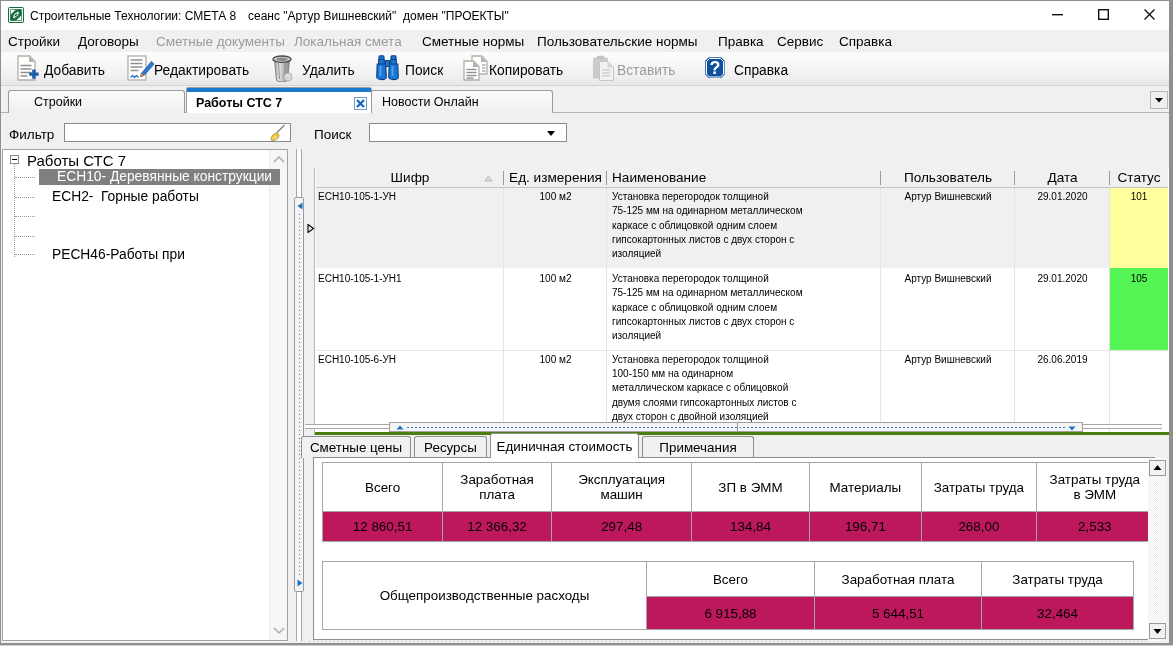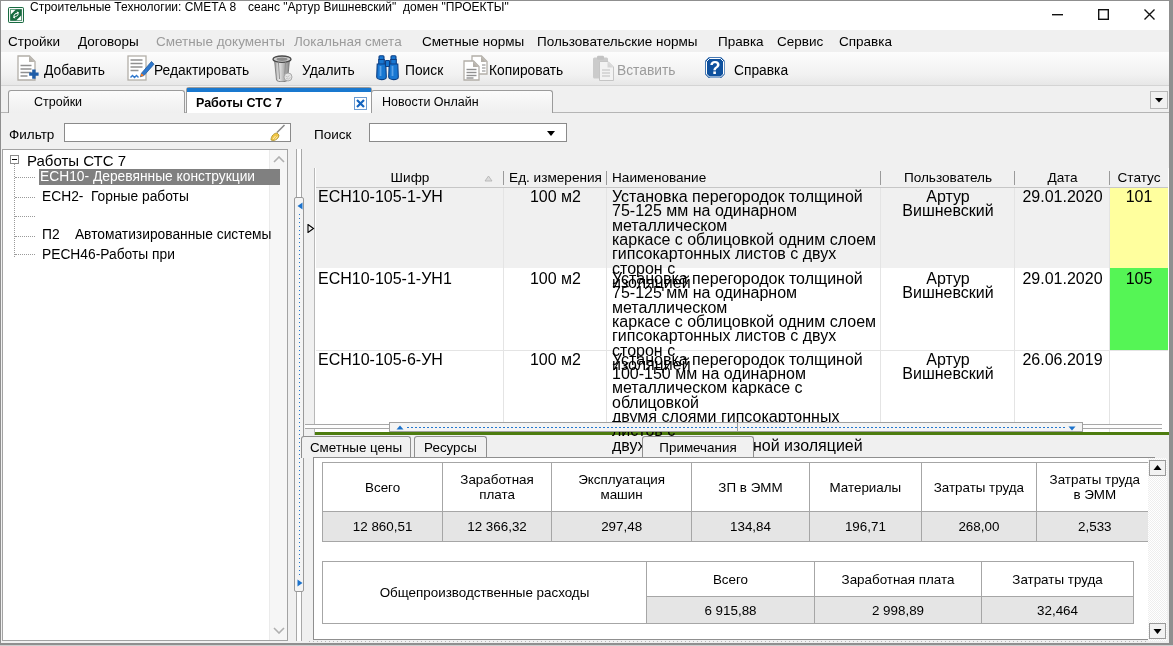--- a/index.html
+++ b/index.html
@@ -1,21 +1,21 @@
 <!DOCTYPE html>
 <html><head>
 <meta charset="utf-8">
 <style>
 * { margin:0; padding:0; box-sizing:border-box; }
 html,body { width:1173px; height:646px; overflow:hidden; }
 body { font-family:"Liberation Sans", sans-serif; font-size:13px; color:#000; background:#fff; position:relative; }
 .abs { position:absolute; }
 
 #titlebar { left:0; top:0; width:1173px; height:30px; background:#fff; border:1px solid #9b9b9b; border-bottom:none; }
-.ttl { top:0; font-size:12px; }
+.ttl { top:9px; font-size:12px; }
 .winbtn { top:14px; }
 
 #menubar { left:1px; top:30px; width:1171px; height:22px; background:#f0f0f0; }
 .mi { position:absolute; top:4px; font-size:13.5px; white-space:pre; }
 .dis { color:#9b9b9b; }
 
 #toolbar { left:1px; top:52px; width:1171px; height:34px; background:linear-gradient(#fdfdfd,#f1f1f1 70%,#e7e7e7); border-bottom:1px solid #d4d4d4; }
 .tbtxt { position:absolute; top:11px; font-size:13.8px; }
 
 #tabstrip { left:1px; top:86px; width:1171px; height:27px; background:#f0f0f0; border-bottom:1px solid #b5b5b5; }
@@ -23,38 +23,38 @@
 #tab-active { position:absolute; left:185px; top:1px; width:186px; height:26px; background:#fff; border:1px solid #9b9b9b; border-bottom:none; border-radius:3px 3px 0 0; z-index:2; }
 #tab-active .blue { position:absolute; left:0; top:0; width:100%; height:4px; background:#1978cf; }
 
 #filterrow { left:1px; top:113px; width:1171px; height:35px; background:#f0f0f0; }
 .inputbox { position:absolute; top:10px; height:19px; background:#fff; border:1px solid #8a8a8a; }
 
 #content { left:1px; top:148px; width:1171px; height:495px; background:#f0f0f0; }
 
 #tree { position:absolute; left:1px; top:1px; width:286px; height:492px; background:#fff; border:1px solid #a3a3a3; }
 #treescroll { position:absolute; right:0; top:0; width:18px; height:100%; background:#f6f6f6; border-left:1px solid #ebebeb; color:#b8b8b8; }
-.titem { position:absolute; left:39px; height:18px; font-size:13.8px; white-space:pre; }
+.titem { position:absolute; left:49px; height:18px; font-size:13.8px; white-space:pre; }
 .tsel { background:#808080; color:#fff; }
 
 #splitter { position:absolute; left:292px; top:0; width:13px; height:495px; }
 #splitthumb { position:absolute; left:1px; top:49px; width:10px; height:395px; background:#f4f4f4; border:1px solid #9a9a9a; border-radius:2px; }
 
 #grid { position:absolute; left:304px; top:0; width:931px; height:267px; background:#fff; border-bottom:3px solid #4d7c0f;margin-top:20px; }
 .hdr { position:absolute; top:0; height:20px; background:#f0f0f0; font-size:13.6px; line-height:19px; border-bottom:1px solid #c6c6c6; }
 .colline { position:absolute; top:20px; width:1px; height:244px; background:#e4e4e4; }
 .hline { position:absolute; width:1px; top:3px; height:14px; background:#9a9a9a; }
-.cell { position:absolute; font-size:16px; line-height:14.35px; }
+.cell { position:absolute; font-size:10px; line-height:14.35px; }
 .ctr { text-align:center; }
 
 .btab { position:absolute; background:#f1f1f1; border:1px solid #8f8f8f; border-bottom:none; border-radius:3px 3px 0 0; font-size:13.4px; text-align:center; }
 #bbox { position:absolute; left:312px; top:309px; width:842px; height:183px; background:#fff; border:1px solid #8f8f8f; }
 table { border-collapse:collapse; font-family:"Liberation Sans",sans-serif; }
 td { border:1px solid #a6a6a6; font-size:13.4px; text-align:center; padding:0; }
-.val { background:#e5e5e5; }
+.val { background:#be185d; }
 </style>
 </head>
 <body>
 
 <div class="abs" id="titlebar"></div>
 <svg class="abs" style="left:8px;top:7px" width="16" height="16" viewBox="0 0 16 16">
  <rect x="0" y="0" width="16" height="16" rx="2" fill="#186a40"></rect>
  <rect x="1.6" y="1.6" width="12.8" height="12.8" fill="#186a40" stroke="#fff" stroke-width="1.1"></rect>
  <path d="M2.8 2.8 L7.6 2.8 L2.8 7.6 Z" fill="#fff"></path>
  <path d="M13.2 13.2 L8.4 13.2 L13.2 8.4 Z" fill="#fff"></path>
@@ -238,23 +238,22 @@
     <div class="hstub" style="position:absolute;left:12px;top:27px;width:20px;border-top:1px dotted #9a9a9a"></div>
     <div class="hstub" style="position:absolute;left:12px;top:47px;width:20px;border-top:1px dotted #9a9a9a"></div>
     <div class="hstub" style="position:absolute;left:12px;top:66px;width:20px;border-top:1px dotted #9a9a9a"></div>
     <div class="hstub" style="position:absolute;left:12px;top:86px;width:20px;border-top:1px dotted #9a9a9a"></div>
     <div class="hstub" style="position:absolute;left:12px;top:104px;width:20px;border-top:1px dotted #9a9a9a"></div>
 
     <div style="position:absolute;left:7px;top:5px;width:9px;height:9px;border:1px solid #8a8a8a;background:#fff">
       <div style="position:absolute;left:1px;top:3px;width:5px;height:1px;background:#000"></div>
     </div>
     <div class="titem" style="left:24px;top:2px;font-size:15px">Работы СТС 7</div>
-    <div class="titem tsel" style="top:18.5px;left:36px;width:241px;height:16px;line-height:16px;padding-left:1px">ЕСН10- Деревянные конструкции</div>
+    <div class="titem tsel" style="top:18.5px;left:36px;width:241px;height:16px;line-height:16px;padding-left:18px">ЕСН10- Деревянные конструкции</div>
     <div class="titem" style="top:38.5px">ЕСН2-  Горные работы</div>
-    <div class="titem" style="top:77px">П2    Автоматизированные системы</div>
     <div class="titem" style="top:96.5px">РЕСН46-Работы при</div>
   </div>
   <div id="splitter">
     <div style="position:absolute;left:3px;top:1px;width:6px;height:48px;border-left:1px solid #a8a8a8;border-right:1px solid #a8a8a8;background:#fdfdfd"></div>
     <div style="position:absolute;left:3px;top:444px;width:6px;height:49px;border-left:1px solid #a8a8a8;border-right:1px solid #a8a8a8;background:#fdfdfd"></div>
     <div id="splitthumb">
       <svg style="position:absolute;left:1.5px;top:4px" width="6" height="8">
           <path d="M5.5 0.5 L5.5 7.5 L0.5 4 Z" fill="#1b72cc"></path>
         </svg>
       <div style="position:absolute;left:4px;top:16px;width:1px;height:362px;background:repeating-linear-gradient(#2277cf 0 1.4px, transparent 1.4px 4px)"></div>
@@ -325,20 +324,21 @@
         <path d="M0.5 4.5 L4 0.5 L7.5 4.5 Z" fill="#1b72cc"></path>
       </svg>
     <div style="position:absolute;left:17px;top:4px;height:1px;width:660px;background:repeating-linear-gradient(90deg,#2277cf 0 1.6px, transparent 1.6px 4px)"></div>
     <svg style="position:absolute;right:6px;top:3px" width="8" height="5">
         <path d="M0.5 0.5 L7.5 0.5 L4 4.5 Z" fill="#1b72cc"></path>
       </svg>
   </div>
 
   <div class="btab" style="left:300px;top:288px;width:110px;height:22px;padding-top:3px">Сметные цены</div>
   <div class="btab" style="left:413px;top:288px;width:73px;height:22px;padding-top:3px">Ресурсы</div>
+  <div class="btab" style="left:489px;top:285px;width:149px;height:25px;padding-top:5px;background:#fff;z-index:3">Единичная стоимость</div>
   <div class="btab" style="left:641px;top:288px;width:112px;height:22px;padding-top:3px">Примечания</div>
 
   <div id="bbox">
     <table style="position:absolute;left:8px;top:4px">
       <tbody>
           <tr style="height:49px">
         <td style="width:121px">Всего</td>
         <td style="width:109px">Заработная<br>плата</td>
         <td style="width:141px">Эксплуатация<br>машин</td>
         <td style="width:118px">ЗП в ЭММ</td>
@@ -358,23 +358,23 @@
     </tbody>
       </table>
     <table style="position:absolute;left:8px;top:103px">
       <tbody>
           <tr style="height:35px">
         <td style="width:324px" rowspan="2">Общепроизводственные расходы</td>
         <td style="width:168px">Всего</td>
         <td style="width:167px">Заработная плата</td>
         <td style="width:152px">Затраты труда</td>
       </tr>
-      <tr style="height:27px">
+      <tr style="height:33px">
         <td class="val">6 915,88</td>
-            <td class="val">2 998,89</td>
+            <td class="val">5 644,51</td>
             <td class="val">32,464</td>
       </tr>
     </tbody>
       </table>
   </div>
   <div style="position:absolute;left:308px;top:493px;width:838px;height:1px;background:repeating-linear-gradient(90deg,#b5b5b5 0 1.2px, transparent 1.2px 4px)"></div>
 
   <div style="position:absolute;left:1147px;top:310px;width:19px;height:183px;background:repeating-conic-gradient(#ffffff 0 25%, #eeeeee 0 50%) 0 0 / 2px 2px">
     <div style="position:absolute;left:1px;top:2px;width:17px;height:16px;background:#f2f2f2;border:1px solid #9a9a9a">
       <svg width="15" height="14">

